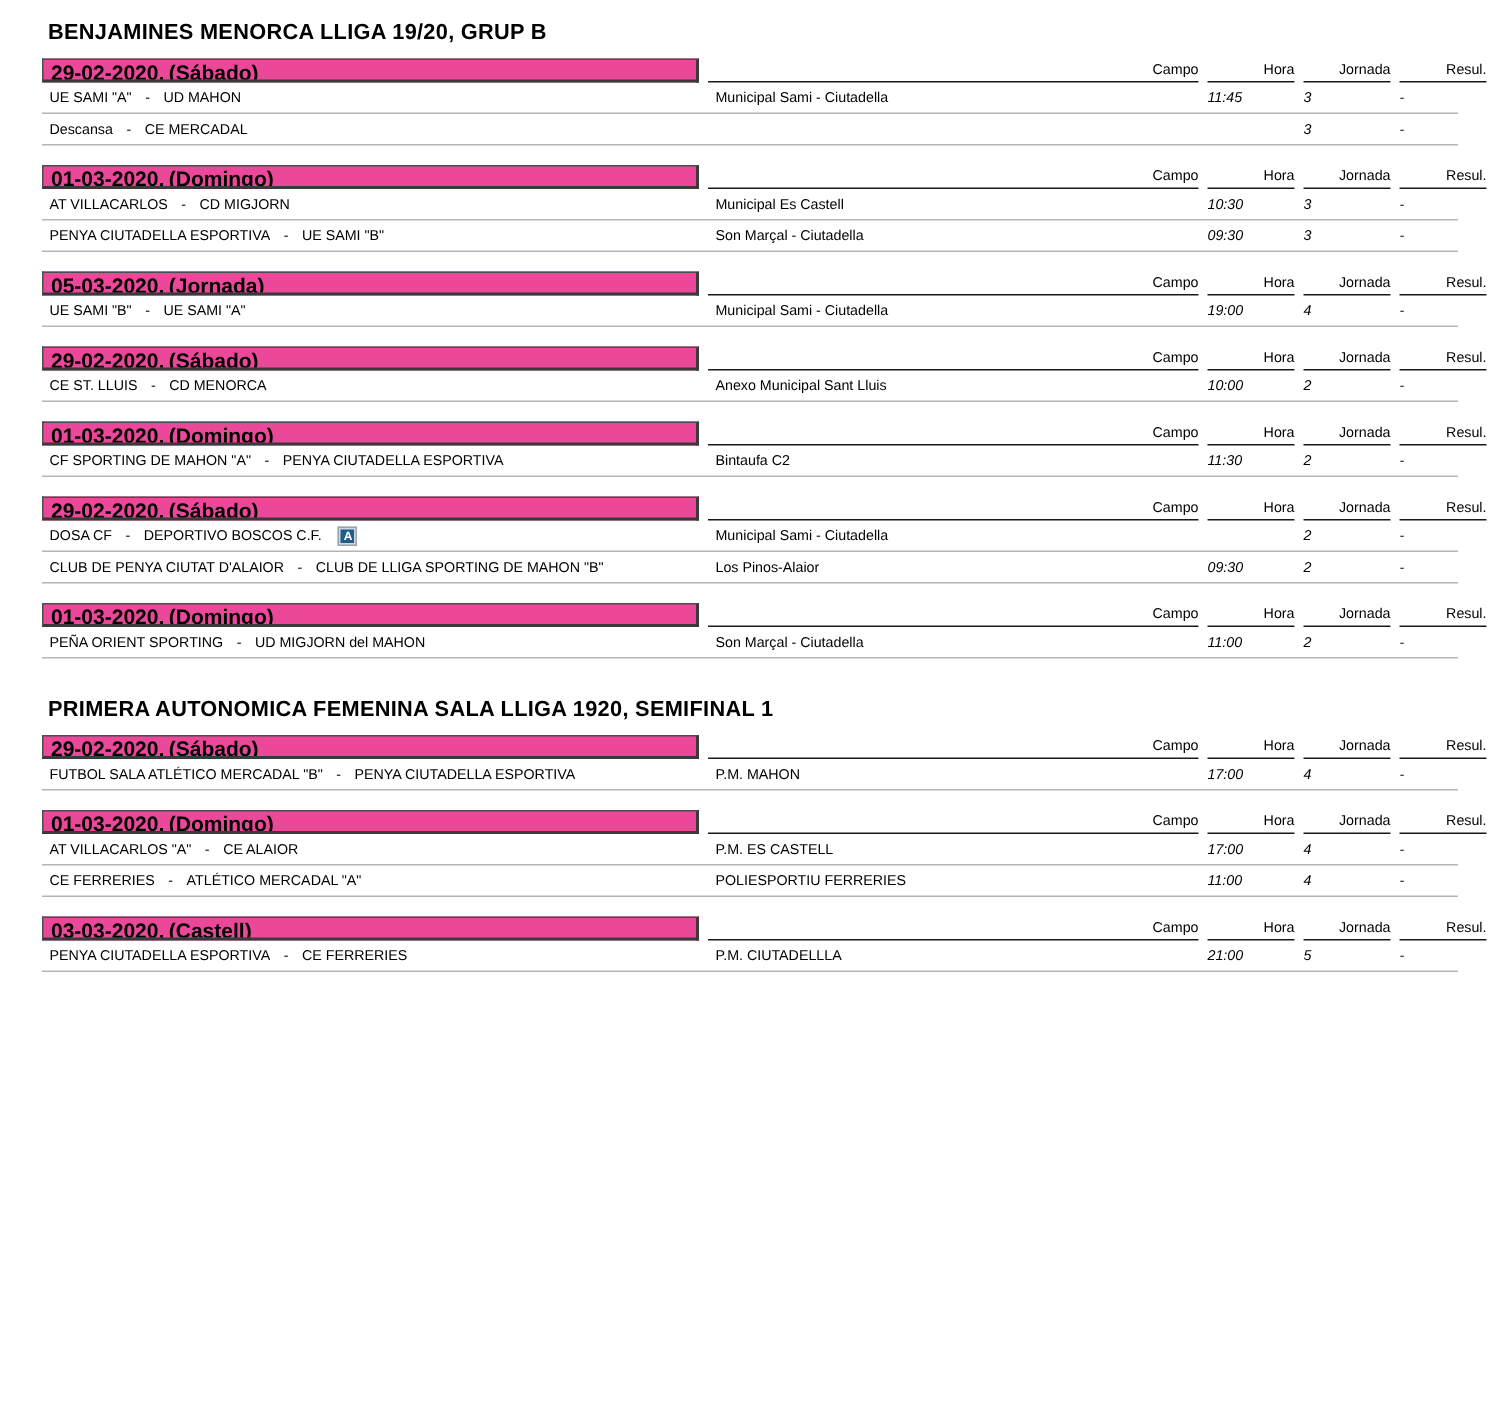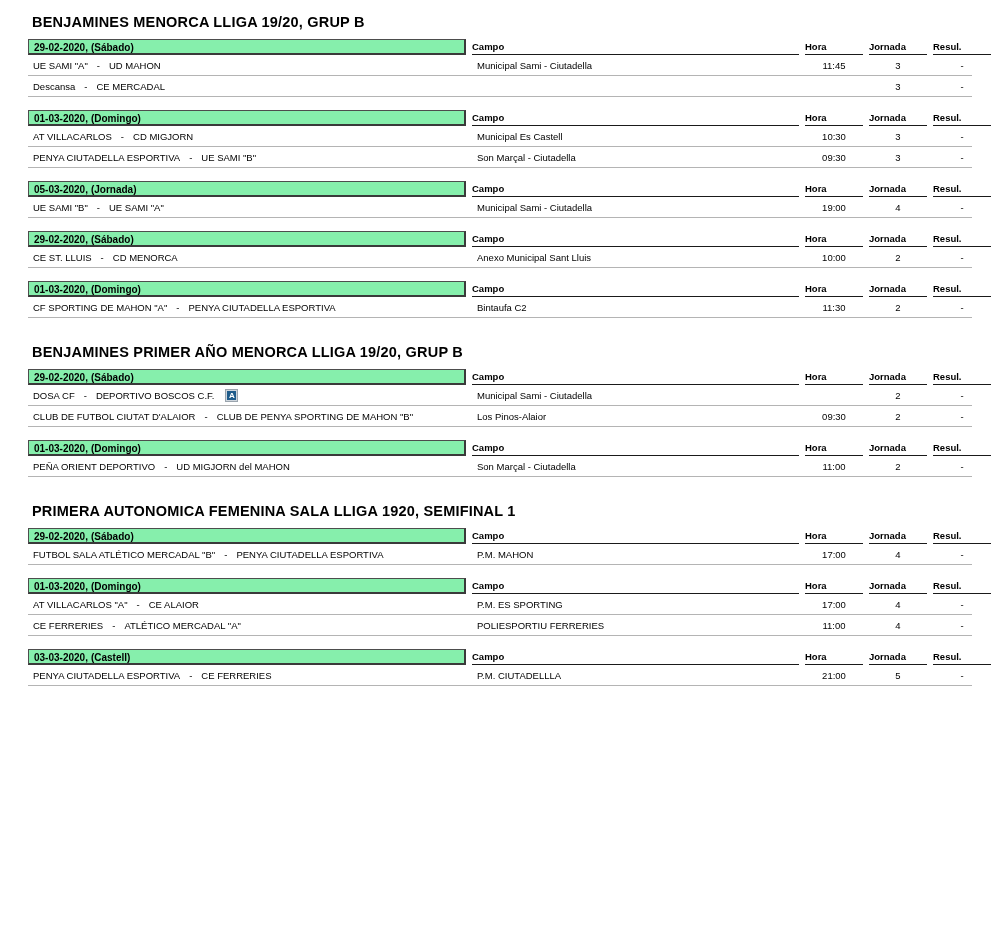--- a/index.html
+++ b/index.html
@@ -40,45 +40,45 @@
     display: flex;
     align-items: flex-end;
     height: 17px;
   }
   .date-box {
     width: 438px;
     flex: 0 0 438px;
     box-sizing: border-box;
     height: 16px;
     line-height: 14px;
-    background: #86efac;
+    background: #ec4899;
     border: 1px solid #4d4d4d;
     border-right: 2px solid #3a3a3a;
     border-bottom: 2px solid #3a3a3a;
-    font-size: 10px;
+    font-size: 14px;
     font-weight: bold;
     padding: 1px 0 0 5px;
     white-space: nowrap;
     overflow: hidden;
   }
   .date-box .dow {
     font-weight: bold;
     padding-left: 3px;
   }
   .hdr-spacer {
     flex: 0 0 6px;
   }
   .hdr-campo,
   .hdr-hora,
   .hdr-jornada,
   .hdr-resul {
     box-sizing: border-box;
     font-size: 9.5px;
-    font-weight: bold;
-    text-align: left;
+    font-weight: normal;
+    text-align: right;
     border-bottom: 1.6px solid #1a1a1a;
     padding-bottom: 13px;
     height: 16px;
     line-height: 15px;
     white-space: nowrap;
   }
   .hdr-campo   { flex: 0 0 327px; }
   .hdr-hora    { flex: 0 0 58px; margin-left: 6px; }
   .hdr-jornada { flex: 0 0 58px; margin-left: 6px; }
   .hdr-resul   { flex: 0 0 58px; margin-left: 6px; }
@@ -107,22 +107,23 @@
     font-size: 9.5px;
     padding-left: 5px;
     white-space: nowrap;
     overflow: hidden;
   }
   .m-hora,
   .m-jornada,
   .m-resul {
     box-sizing: border-box;
     font-size: 9.5px;
-    text-align: center;
-    white-space: nowrap;
+    text-align: left;
+    white-space: nowrap;
+    font-style: italic;
   }
   .m-hora    { flex: 0 0 58px; margin-left: 6px; }
   .m-jornada { flex: 0 0 58px; margin-left: 6px; }
   .m-resul   { flex: 0 0 58px; margin-left: 6px; }
 
   .broken-img {
     display: inline-block;
     width: 13px;
     height: 13px;
     margin-left: 11px;
@@ -278,21 +279,20 @@
             <span>PENYA CIUTADELLA ESPORTIVA</span>
           </div>
           <div class="m-campo">Bintaufa C2</div>
           <div class="m-hora">11:30</div>
           <div class="m-jornada">2</div>
           <div class="m-resul">-</div>
         </div>
       </div>
     </div>
     <div class="competition">
-      <div class="comp-title">BENJAMINES PRIMER AÑO MENORCA LLIGA 19/20, GRUP B</div>
       <div class="daygroup">
         <div class="dayrow">
           <div class="date-box"><span>29-02-2020,</span><span class="dow">(Sábado)</span></div>
           <div class="hdr-spacer"></div>
           <div class="hdr-campo">Campo</div>
           <div class="hdr-hora">Hora</div>
           <div class="hdr-jornada">Jornada</div>
           <div class="hdr-resul">Resul.</div>
         </div>
         <div class="match">
@@ -304,42 +304,42 @@
               <span class="inner">A</span>
             </span>
           </div>
           <div class="m-campo">Municipal Sami - Ciutadella</div>
           <div class="m-hora"></div>
           <div class="m-jornada">2</div>
           <div class="m-resul">-</div>
         </div>
         <div class="match">
           <div class="m-teams">
-            <span>CLUB DE FUTBOL CIUTAT D'ALAIOR</span>
-            <span class="sep">-</span>
-            <span>CLUB DE PENYA SPORTING DE MAHON "B"</span>
+            <span>CLUB DE PENYA CIUTAT D'ALAIOR</span>
+            <span class="sep">-</span>
+            <span>CLUB DE LLIGA SPORTING DE MAHON "B"</span>
           </div>
           <div class="m-campo">Los Pinos-Alaior</div>
           <div class="m-hora">09:30</div>
           <div class="m-jornada">2</div>
           <div class="m-resul">-</div>
         </div>
       </div>
       <div class="daygroup">
         <div class="dayrow">
           <div class="date-box"><span>01-03-2020,</span><span class="dow">(Domingo)</span></div>
           <div class="hdr-spacer"></div>
           <div class="hdr-campo">Campo</div>
           <div class="hdr-hora">Hora</div>
           <div class="hdr-jornada">Jornada</div>
           <div class="hdr-resul">Resul.</div>
         </div>
         <div class="match">
           <div class="m-teams">
-            <span>PEÑA ORIENT DEPORTIVO</span>
+            <span>PEÑA ORIENT SPORTING</span>
             <span class="sep">-</span>
             <span>UD MIGJORN del MAHON</span>
           </div>
           <div class="m-campo">Son Marçal - Ciutadella</div>
           <div class="m-hora">11:00</div>
           <div class="m-jornada">2</div>
           <div class="m-resul">-</div>
         </div>
       </div>
     </div>
@@ -374,21 +374,21 @@
           <div class="hdr-hora">Hora</div>
           <div class="hdr-jornada">Jornada</div>
           <div class="hdr-resul">Resul.</div>
         </div>
         <div class="match">
           <div class="m-teams">
             <span>AT VILLACARLOS "A"</span>
             <span class="sep">-</span>
             <span>CE ALAIOR</span>
           </div>
-          <div class="m-campo">P.M. ES SPORTING</div>
+          <div class="m-campo">P.M. ES CASTELL</div>
           <div class="m-hora">17:00</div>
           <div class="m-jornada">4</div>
           <div class="m-resul">-</div>
         </div>
         <div class="match">
           <div class="m-teams">
             <span>CE FERRERIES</span>
             <span class="sep">-</span>
             <span>ATLÉTICO MERCADAL "A"</span>
           </div>

